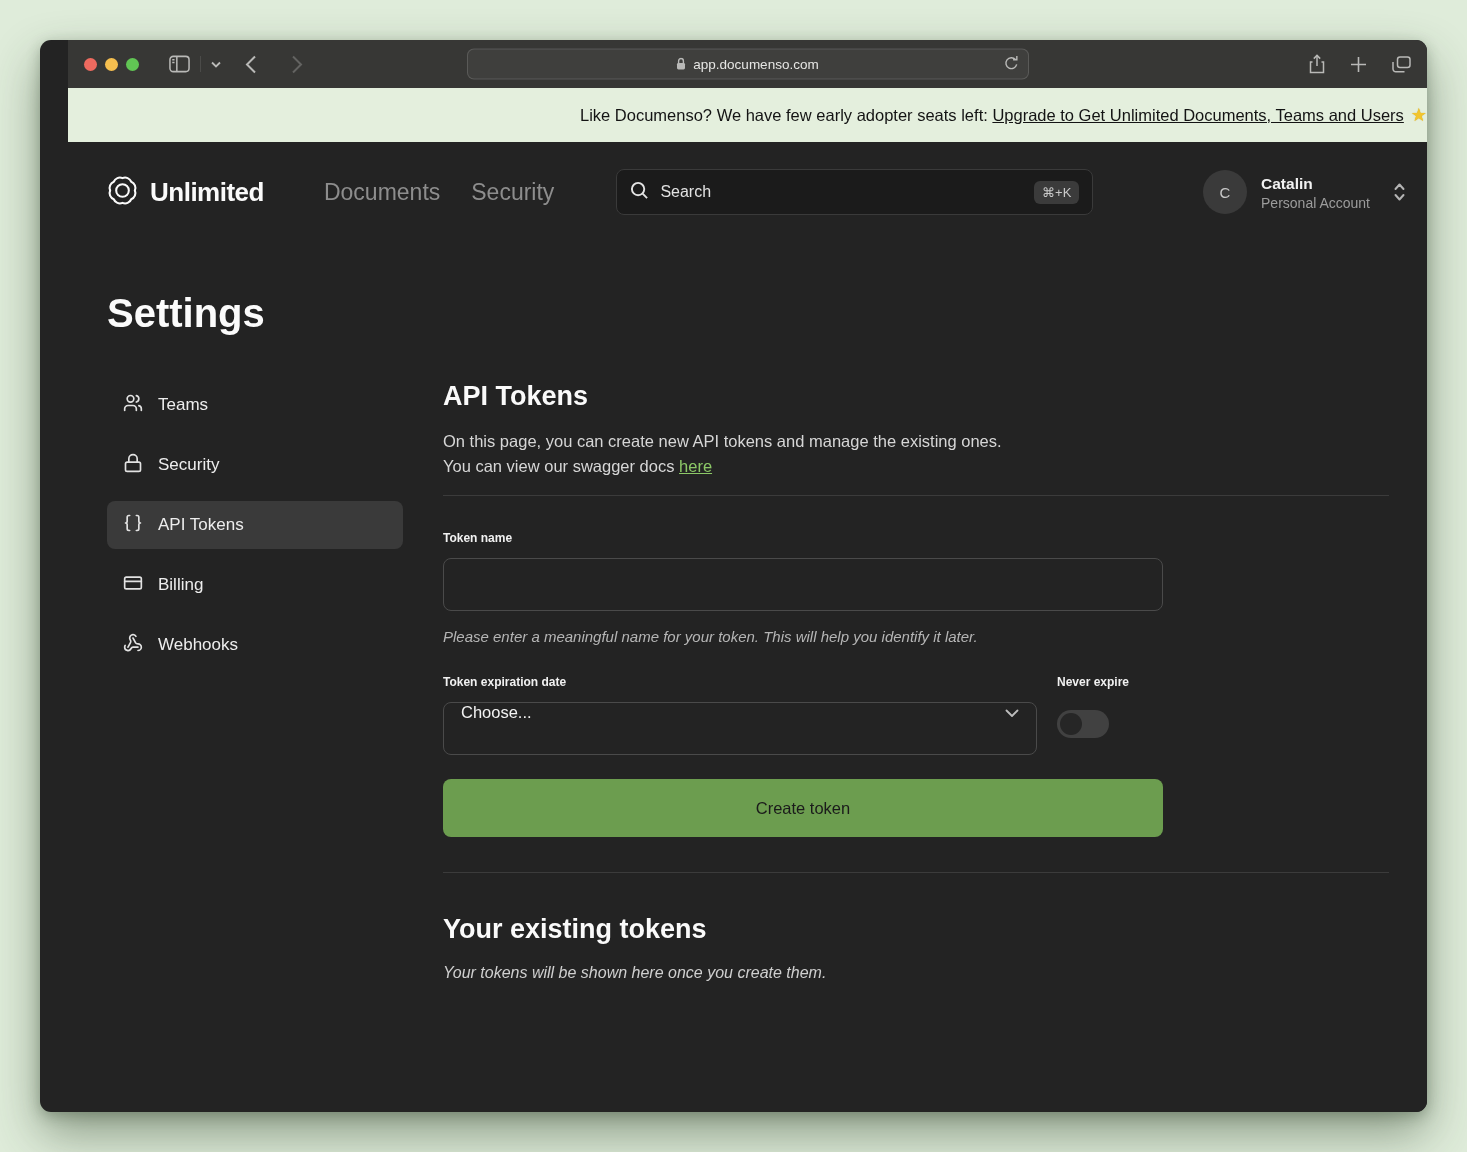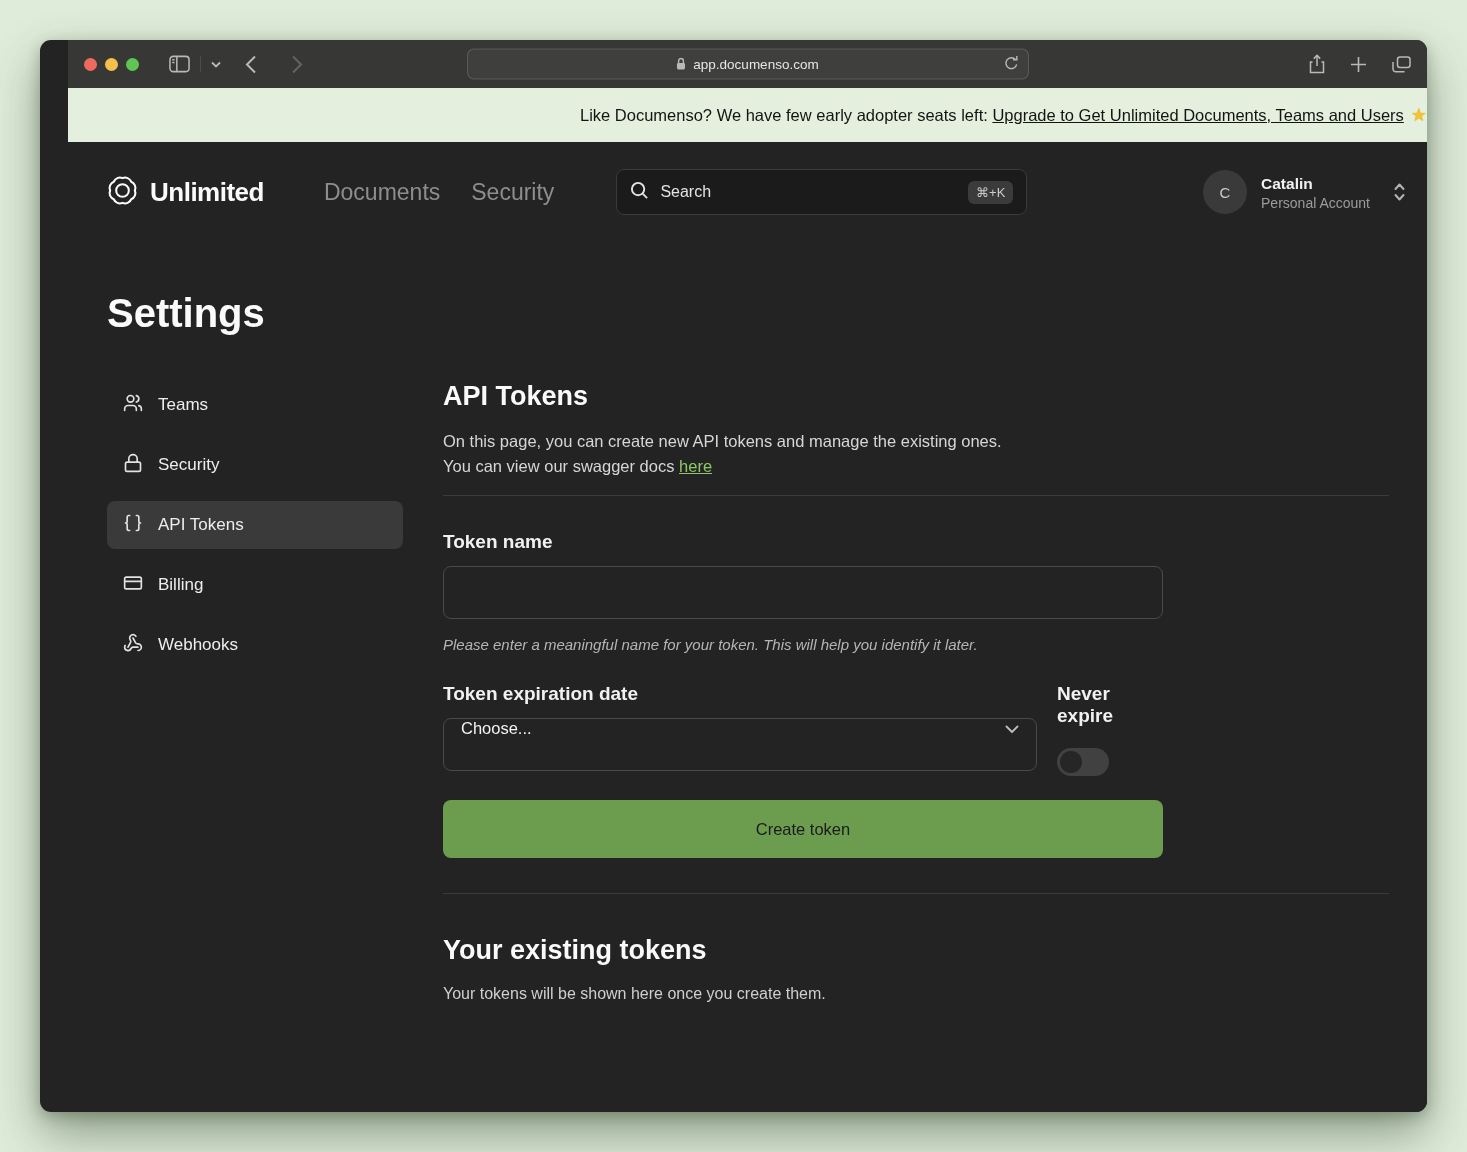--- a/index.html
+++ b/index.html
@@ -56,21 +56,21 @@
   .app-header {
     display: flex; align-items: center;
     padding: 27px 20px 0 38px;
   }
   .brand { display: flex; align-items: center; gap: 11px; }
   .brand svg { stroke: #fafafa; }
   .brand-name { font-size: 26px; font-weight: 700; letter-spacing: -.5px; color: #fafafa; }
   .main-nav { display: flex; margin-left: 60px; gap: 31px; }
   .main-nav .nav-item { color: #8d8d8d; font-size: 23px; font-weight: 500; cursor: pointer; }
   .searchbar {
-    margin-left: 62px; width: 411px; height: 46px;
+    margin-left: 62px; width: 477px; height: 46px;
     background: #1b1b1b; border: 1px solid #3a3a3a; border-radius: 8px;
     display: flex; align-items: center; padding: 0 13px; gap: 11px;
   }
   .searchbar .search-text { color: #e3e3e3; font-size: 16px; flex: 1; }
   .kbd {
     background: #3b3b3b; color: #cbcbcb; font-size: 13px;
     border-radius: 6px; padding: 4px 8px;
   }
   .account { margin-left: auto; display: flex; align-items: center; gap: 14px; cursor: pointer; }
   .avatar {
@@ -92,21 +92,21 @@
     font-size: 17px; font-weight: 500; color: #ededed;
   }
   .side-item svg { stroke: #e2e2e2; flex: 0 0 auto; }
   .side-item.active { background: #3a3a3a; }
   .content { flex: 1; min-width: 0; }
   .content h2 { font-size: 27px; font-weight: 700; color: #fafafa; }
   .desc { margin-top: 17px; font-size: 16.5px; line-height: 25px; color: #d6d6d6; }
   .desc a { color: #8cc867; text-decoration: underline; }
   .divider { border: none; border-top: 1px solid #3b3b3b; margin-top: 16px; }
   .form { width: 720px; }
-  .field-label { display: block; font-size: 19px; font-weight: 600; color: #f1f1f1; }
+  .field-label { display: block; font-size: 12px; font-weight: 600; color: #f1f1f1; }
   .mt-label { margin-top: 35px; }
   .text-input {
     margin-top: 13px; width: 100%; height: 53px;
     background: transparent; border: 1px solid #4a4a4a; border-radius: 8px;
     color: #f0f0f0; font-size: 16px; padding: 0 16px;
     font-family: "Liberation Sans", sans-serif;
   }
   .hint { margin-top: 17px; font-size: 15px; font-style: italic; color: #b5b5b5; }
   .exp-row { margin-top: 30px; display: flex; gap: 20px; }
   .exp-col { flex: 1; }
@@ -125,21 +125,21 @@
     border-radius: 50%; background: #262626;
   }
   .primary-btn {
     margin-top: 24px; width: 100%; height: 58px;
     background: #6c9d4f; color: #1b1b1b;
     border: none; border-radius: 8px; font-size: 16.5px; font-weight: 500;
     font-family: "Liberation Sans", sans-serif; cursor: pointer;
   }
   .divider2 { border: none; border-top: 1px solid #3b3b3b; margin-top: 35px; }
   .existing-title { margin-top: 41px; font-size: 24.5px; font-weight: 700; color: #fafafa; }
-  .existing-empty { margin-top: 19px; font-size: 16px; color: #cfcfcf; }
+  .existing-empty { margin-top: 19px; font-size: 16px; font-style: italic; color: #cfcfcf; }
 </style>
 </head>
 <body>
 
 <div class="window">
 
   <div class="titlebar">
     <div class="traffic">
       <span class="tl-red"></span>
       <span class="tl-yellow"></span>

